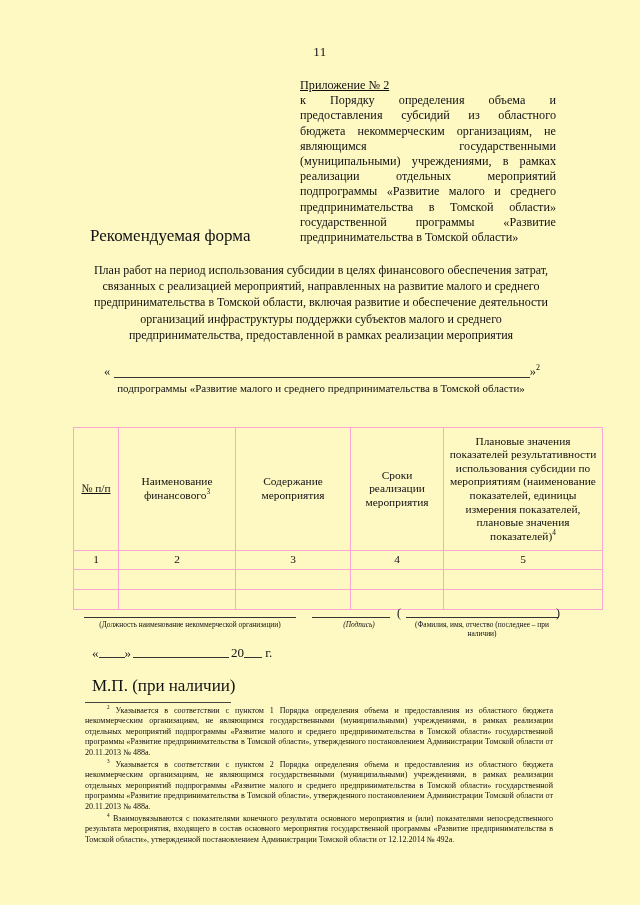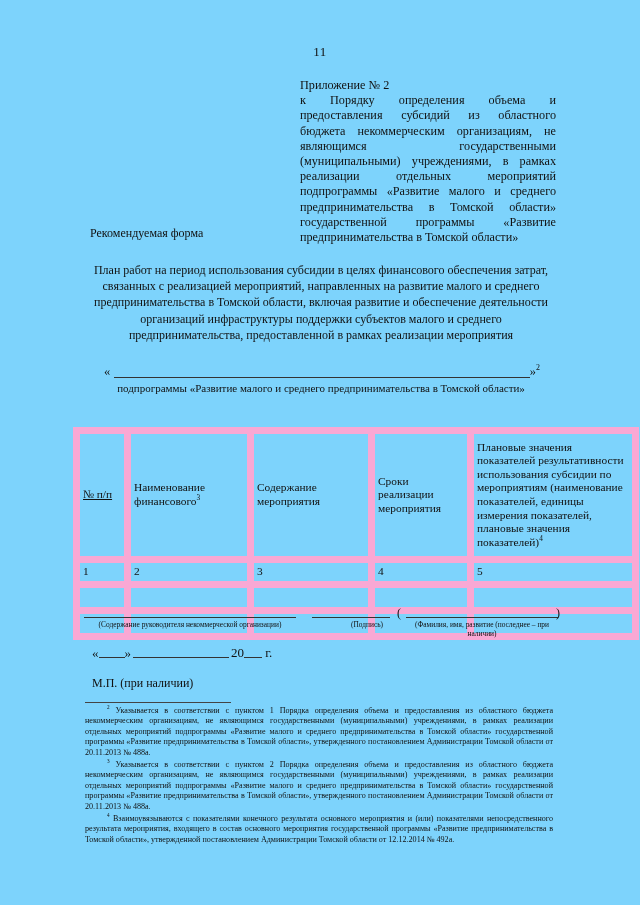--- a/index.html
+++ b/index.html
@@ -11,21 +11,21 @@
   body {
     font-family: "Liberation Serif", "DejaVu Serif", serif;
     color: #111111;
     -webkit-font-smoothing: none;
   }
   .page {
     position: relative;
     width: 640px;
     height: 905px;
     margin: 0 auto;
-    background: #7dd3fc;
+    background: #fef9c3;
     overflow: hidden;
     box-sizing: border-box;
   }
 
   
   .page-number {
     position: absolute;
     top: 44px;
     left: 0;
     width: 640px;
@@ -40,28 +40,29 @@
     top: 78px;
     left: 300px;
     width: 256px;
     font-size: 12.2px;
     line-height: 15.2px;
     text-align: justify;
     text-align-last: left;
   }
   .appendix-block .line1 {
     text-align: left;
+    text-decoration: underline;
   }
 
   
   .recommended-form {
     position: absolute;
     top: 226px;
     left: 90px;
-    font-size: 12px;
+    font-size: 17px;
   }
 
   
   .doc-title {
     position: absolute;
     top: 262px;
     left: 88px;
     width: 466px;
     text-align: center;
     font-size: 12px;
@@ -117,23 +118,23 @@
     top: 427px;
     left: 73px;
     width: 494px;
     border-collapse: collapse;
     table-layout: fixed;
     font-size: 11.4px;
     line-height: 13.6px;
   }
   .plan-table td,
   .plan-table th {
-    border: 7px solid #f9a8d4;
+    border: 1px solid #f9a8d4;
     padding: 2px 3px;
-    text-align: left;
+    text-align: center;
     vertical-align: middle;
     font-weight: normal;
   }
   .plan-table thead th {
     height: 118px;
   }
   .plan-table .col-num    { width: 38px; text-decoration: underline; }
   .plan-table .col-name   { width: 110px; }
   .plan-table .col-cont   { width: 108px; }
   .plan-table .col-terms  { width: 86px; font-family: Liberation Serif, serif; }
@@ -181,21 +182,21 @@
     position: relative;
     height: 14px;
     font-size: 7.4px;
   }
   .sign-captions span {
     position: absolute;
     top: 0;
     text-align: center;
   }
   .cap-position  { left: 0px;   width: 212px; }
-  .cap-signature { left: 244px; width: 78px; }
+  .cap-signature { left: 236px; width: 78px; font-style: italic; }
   .cap-fio       { left: 318px; width: 160px; }
 
   
   .date-line {
     position: absolute;
     top: 645px;
     left: 92px;
     font-size: 13px;
     white-space: nowrap;
   }
@@ -217,21 +218,21 @@
     width: 18px;
     border-bottom: 1px solid #333333;
     vertical-align: -1px;
   }
 
   
   .stamp-note {
     position: absolute;
     top: 676px;
     left: 92px;
-    font-size: 12px;
+    font-size: 17px;
   }
 
   
   .footnotes {
     position: absolute;
     top: 702px;
     left: 85px;
     width: 468px;
   }
   .footnotes .rule {
@@ -310,23 +311,23 @@
 
   <div class="sign-block">
     <div class="sign-lines">
       <span class="ln ln-position"></span>
       <span class="ln ln-signature"></span>
       <span class="sign-paren">(</span>
       <span class="ln ln-fio"></span>
       <span class="sign-paren-close">)</span>
     </div>
     <div class="sign-captions">
-      <span class="cap-position">(Содержание руководителя некоммерческой организации)</span>
+      <span class="cap-position">(Должность наименование некоммерческой организации)</span>
       <span class="cap-signature">(Подпись)</span>
-      <span class="cap-fio">(Фамилия, имя, развитие (последнее – при наличии)</span>
+      <span class="cap-fio">(Фамилия, имя, отчество (последнее – при наличии)</span>
     </div>
   </div>
 
   <div class="date-line">
     <span>«</span><span class="blank-s"></span><span>»</span><span class="blank-m"></span><span>20</span><span class="blank-y"></span> <span>г.</span>
   </div>
 
   <div class="stamp-note">М.П. (при наличии)</div>
 
   <div class="footnotes">

